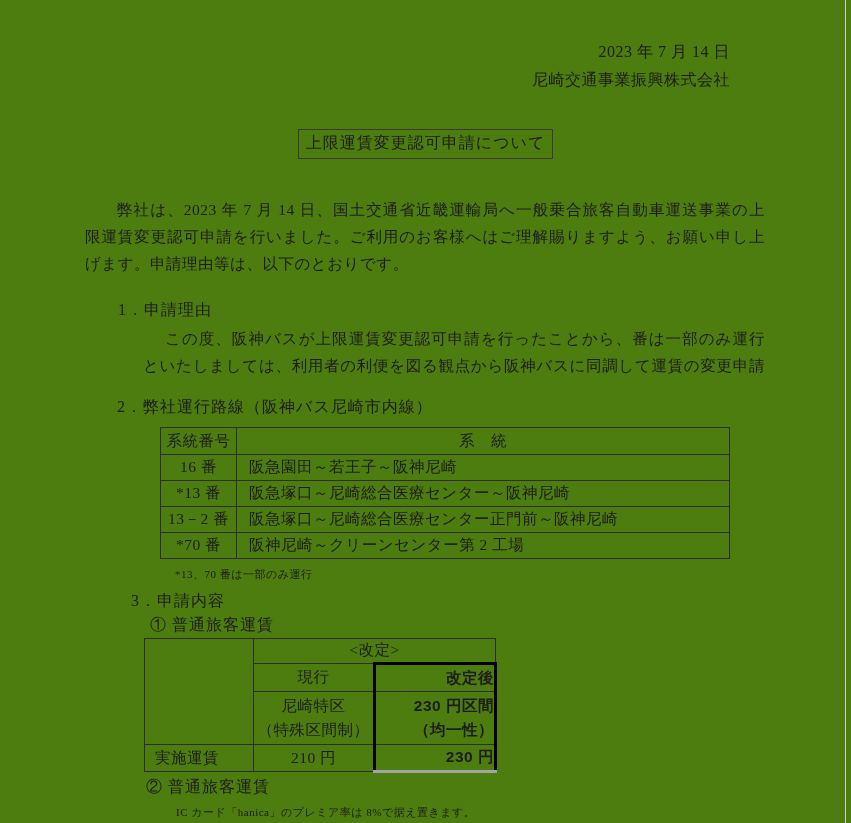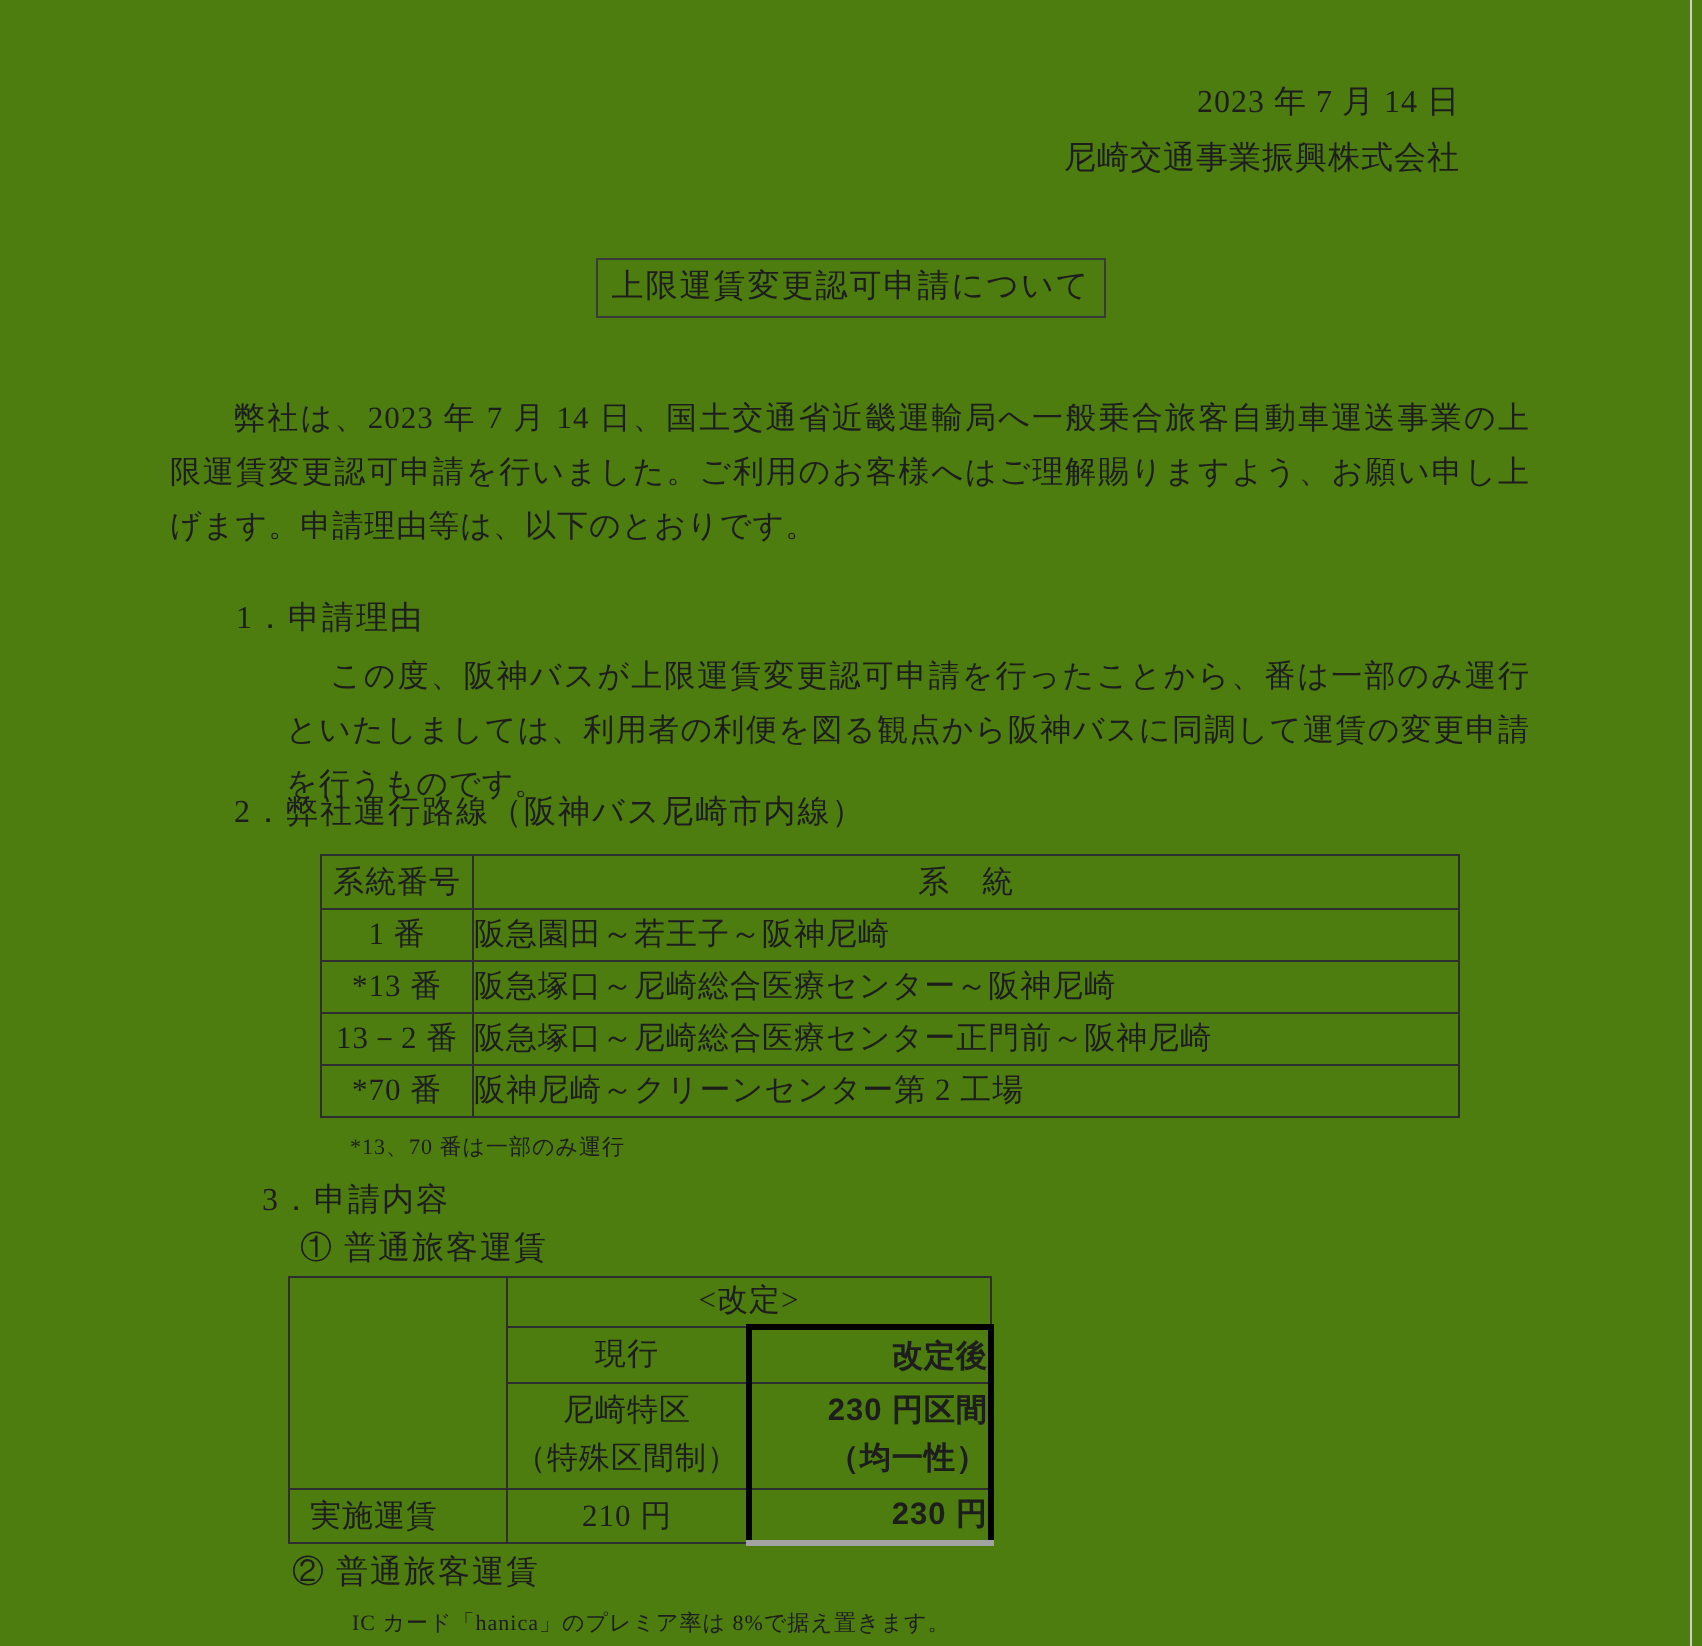--- a/index.html
+++ b/index.html
@@ -55,21 +55,21 @@
     font-size: 15.5px;
     font-weight: normal;
     letter-spacing: 0.5px;
     padding: 0;
   }
   .route-table .col-no { width: 75px; }
   .route-table tr { height: 26px; }
   .route-table tr.hdr { height: 27px; }
   .route-table th { text-align: center; }
   .route-table td.no { text-align: center; }
-  .route-table td.route { text-align: left; padding-left: 0; }
+  .route-table td.route { text-align: left; padding-left: 12px; }
 
   
   .fare-table { width: 353px; }
   .fare-table td {
     border: 1px solid #2e2e2e;
     font-size: 15.5px;
     letter-spacing: 0.5px;
     text-align: center;
     vertical-align: middle;
     padding: 0;
@@ -111,33 +111,32 @@
     <div class="line indent">弊社は、2023 年 7 月 14 日、国土交通省近畿運輸局へ一般乗合旅客自動車運送事業の上</div>
     <div class="line">限運賃変更認可申請を行いました。ご利用のお客様へはご理解賜りますよう、お願い申し上</div>
     <div class="line last">げます。申請理由等は、以下のとおりです。</div>
   </div>
 
   <div class="abs heading" style="left:118px; top:299px;">1．申請理由</div>
 
   <div class="abs para" style="left:143px; top:325px; width:622px;">
     <div class="line" style="text-indent:22px;">この度、阪神バスが上限運賃変更認可申請を行ったことから、番は一部のみ運行</div>
     <div class="line">といたしましては、利用者の利便を図る観点から阪神バスに同調して運賃の変更申請</div>
-    <div class="line last">を行うものです。</div>
   </div>
 
   <div class="abs heading" style="left:117px; top:396px;">2．弊社運行路線（阪神バス尼崎市内線）</div>
 
   <table class="abs route-table" style="left:160px; top:427px;">
     <tbody>
         <tr class="hdr">
       <th class="col-no">系統番号</th>
       <th>系　統</th>
     </tr>
     <tr>
-      <td class="no">1 番</td>
+      <td class="no">16 番</td>
       <td class="route">阪急園田～若王子～阪神尼崎</td>
     </tr>
     <tr>
       <td class="no">*13 番</td>
       <td class="route">阪急塚口～尼崎総合医療センター～阪神尼崎</td>
     </tr>
     <tr>
       <td class="no">13－2 番</td>
       <td class="route">阪急塚口～尼崎総合医療センター正門前～阪神尼崎</td>
     </tr>

